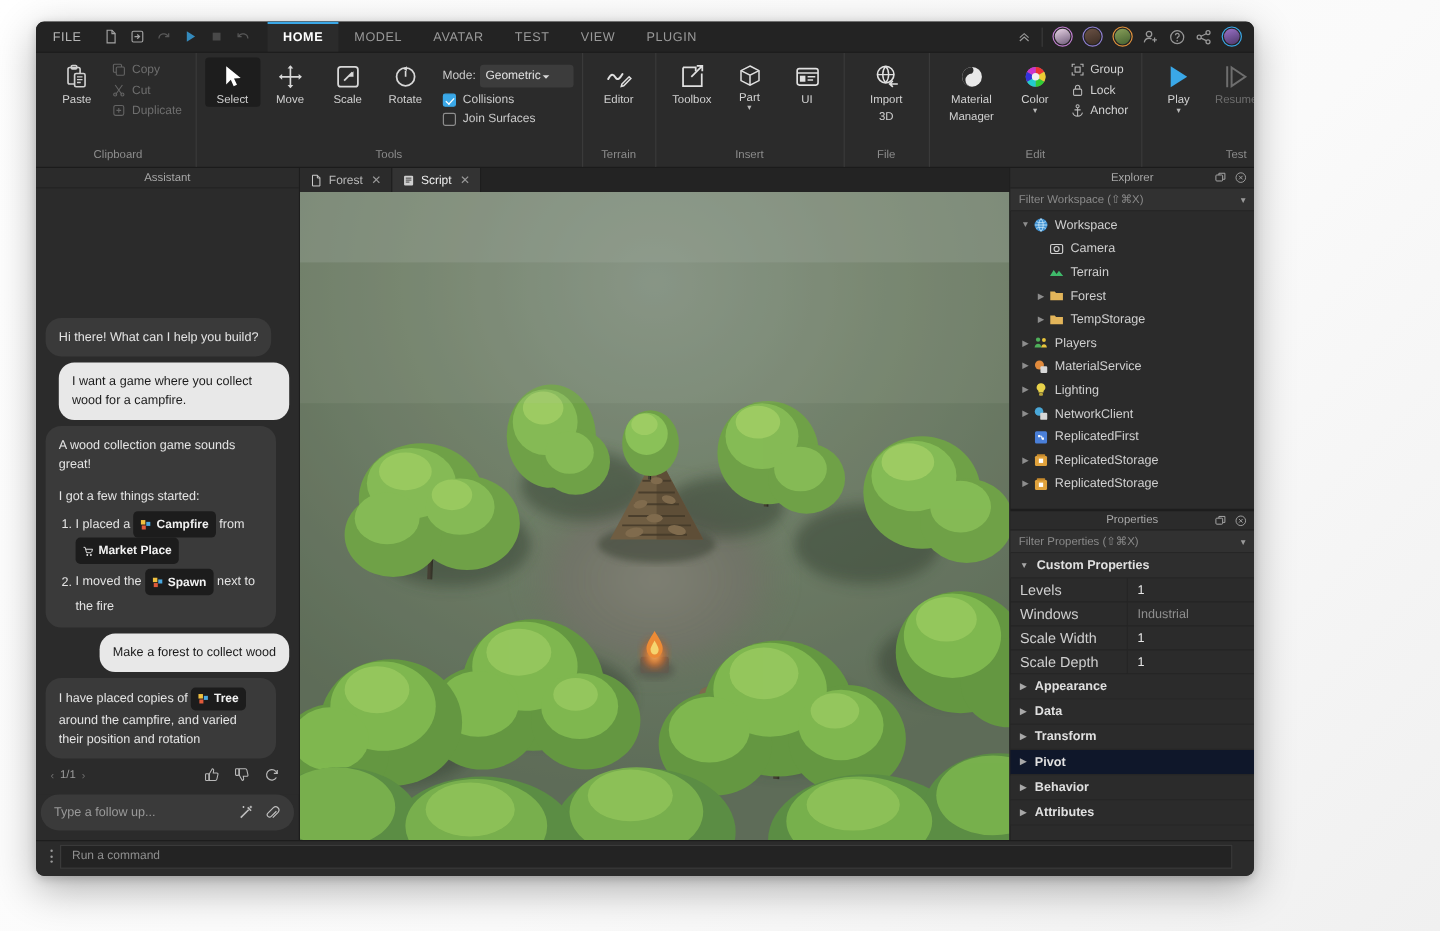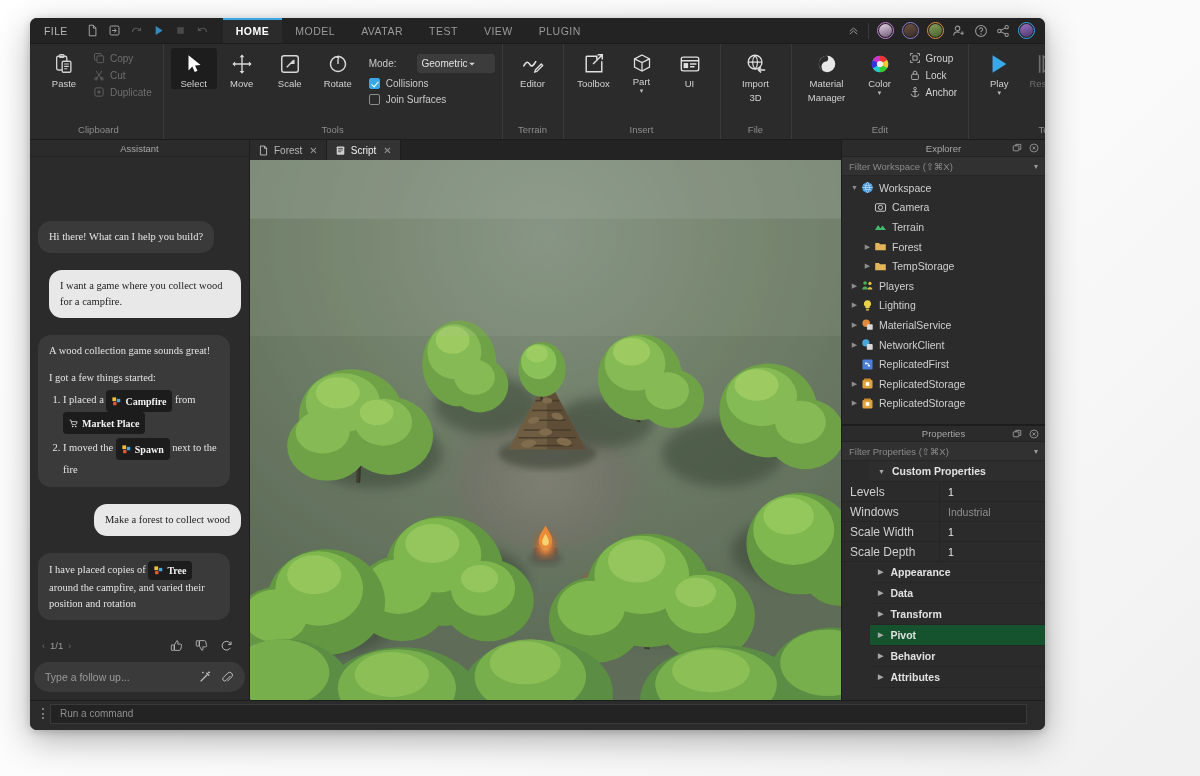--- a/index.html
+++ b/index.html
@@ -93,21 +93,21 @@
   .caret-d { font-size:7px; color:#b9b9b9; margin-top:1px; line-height:6px; }
 
   .smallcol { display:flex; flex-direction:column; padding-top:3px; gap:3px; }
   .smallbtn {
     display:flex; align-items:center; gap:5px;
     font-size:10px; color:#6e6e6e; padding:1px 4px; border-radius:3px; cursor:default;
   }
   .smallbtn.on { color:#d2d2d2; }
   .smallbtn svg { opacity:.85; flex:0 0 auto; }
 
-  .moderow { display:flex; align-items:center; gap:20px; padding-top:6px; }
+  .moderow { display:flex; align-items:center; gap:3px; padding-top:6px; }
   .moderow .mlabel { font-size:10px; color:#c9c9c9; }
   .combo {
     display:flex; align-items:center; justify-content:flex-start;
     background:#3c3c3c; border-radius:3px; height:19px; width:78px;
     padding:0 5px; font-size:10px; color:#e2e2e2;
   }
   .combo .cv { font-size:10px; }
   .cbrow { display:flex; align-items:center; gap:6px; padding-top:5px; font-size:10px; color:#c9c9c9; }
   .cbox { width:11px; height:11px; border-radius:2px; border:1.3px solid #8d8d8d; }
   .cbox.checked { background:#3aa8e8; border-color:#3aa8e8; position:relative; }
@@ -123,21 +123,21 @@
   .assistant { width:220px; display:flex; flex-direction:column; background:#2b2b2b; border-right:1px solid #1d1d1d; }
   .panel-title {
     height:17px; flex:0 0 17px; background:#2b2b2b;
     display:flex; align-items:center; justify-content:center;
     font-size:9.5px; color:#a8a8a8; border-bottom:1px solid #232323;
     position:relative;
   }
   .panel-title .pt-actions { position:absolute; right:6px; display:flex; gap:7px; align-items:center; }
   .chat { flex:1; display:flex; flex-direction:column; justify-content:flex-end;
           padding:0 8px 4px 8px; background:#2b2b2b; overflow:hidden; }
-  .bubble { border-radius:13px; padding:8px 11px; font-size:10.5px; line-height:16px; margin-bottom:17px; max-width:192px;font-family:Liberation Serif, serif; }
+  .bubble { border-radius:13px; padding:8px 11px; font-size:10.5px; line-height:16px; margin-bottom:5px; max-width:192px; }
   .bubble.bot { background:#3a3a3a; color:#e4e4e4; align-self:flex-start; }
   .bubble.user { background:#e8e8e8; color:#1b1b1b; align-self:flex-end; }
   .bubble p { margin:0; }
   .bubble p + p { margin-top:11px; }
   .bubble ol { margin:2px 0 0 14px; padding:0; }
   .bubble li { margin-top:4px; line-height:19px; }
   .pill {
     display:inline-flex; align-items:center; gap:4px;
     background:#1c1c1c; color:#f2f2f2; border-radius:4px;
     padding:1.5px 6px; font-size:10px; font-weight:bold; white-space:nowrap;
@@ -177,21 +177,20 @@
   .filterbar .fcaret { margin-left:auto; font-size:8px; color:#9a9a9a; }
   .tree { flex:1; overflow:hidden; padding-top:2px; }
   .trow { display:flex; align-items:center; height:19.6px; font-size:10.5px; color:#cfcfcf; padding-right:22px; }
   .twist { width:13px; text-align:center; font-size:7px; color:#8d8d8d; flex:0 0 13px; }
   .ticon { width:13px; height:13px; margin-right:5px; flex:0 0 13px; display:block; }
   .props { flex:0 0 276px; display:flex; flex-direction:column; border-top:1px solid #1d1d1d; }
   .pgroup-hdr {
     height:21px; display:flex; align-items:center; gap:7px; padding-left:8px;
     font-size:10.5px; color:#e0e0e0; font-weight:bold; background:#2e2e2e;
     border-bottom:1px solid #262626;
-    margin-left:28px;
   }
   .pgroup-hdr .tw { font-size:7px; color:#a8a8a8; }
   .prow { height:20px; display:flex; align-items:stretch; border-bottom:1px solid #252525; }
   .prow .k { width:98px; flex:0 0 98px; display:flex; align-items:center; padding-left:8px;
              font-size:12px; color:#cfcfcf; border-right:1px solid #252525; }
   .prow .v { flex:1; display:flex; align-items:center; padding-left:8px; font-size:10.5px; color:#e6e6e6; }
   .prow .v.muted { color:#8f8f8f; }
 
   
   .cmdbar {
@@ -967,32 +966,32 @@
                 <circle cx="5" cy="5" r="2.2" fill="#4fb05a"></circle>
                 <circle cx="11" cy="5.4" r="2" fill="#e8c43c"></circle>
                 <path d="M1.4 13c.3-2.4 1.7-3.8 3.6-3.8S8.3 10.6 8.6 13z" fill="#4fb05a"></path>
                 <path d="M8.2 13c.3-2.1 1.4-3.3 2.9-3.3s2.6 1.2 2.9 3.3z" fill="#e8c43c"></path>
               </svg>
           <span>Players</span>
         </div>
         <div class="trow" style="padding-left:6px">
           <span class="twist">▶</span>
           <svg class="ticon" viewBox="0 0 16 16">
-                <path d="M8 1.6a4.4 4.4 0 0 0-2.6 8v1.6h5.2V9.6A4.4 4.4 0 0 0 8 1.6z" fill="#e8d24a"></path>
-                <rect x="6" y="11.8" width="4" height="2.6" rx="1" fill="#b9a43a"></rect>
-              </svg>
-          <span>Lighting</span>
+                <circle cx="6.4" cy="6.4" r="4.6" fill="#e08a3c"></circle>
+                <rect x="7.4" y="7.6" width="7" height="7" rx="1.2" fill="#d8d8d8"></rect>
+              </svg>
+          <span>MaterialService</span>
         </div>
         <div class="trow" style="padding-left:6px">
           <span class="twist">▶</span>
           <svg class="ticon" viewBox="0 0 16 16">
-                <circle cx="6.4" cy="6.4" r="4.6" fill="#e08a3c"></circle>
-                <rect x="7.4" y="7.6" width="7" height="7" rx="1.2" fill="#d8d8d8"></rect>
-              </svg>
-          <span>MaterialService</span>
+                <path d="M8 1.6a4.4 4.4 0 0 0-2.6 8v1.6h5.2V9.6A4.4 4.4 0 0 0 8 1.6z" fill="#e8d24a"></path>
+                <rect x="6" y="11.8" width="4" height="2.6" rx="1" fill="#b9a43a"></rect>
+              </svg>
+          <span>Lighting</span>
         </div>
         <div class="trow" style="padding-left:6px">
           <span class="twist">▶</span>
           <svg class="ticon" viewBox="0 0 16 16">
                 <circle cx="6" cy="6" r="4.4" fill="#4aa8d8"></circle>
                 <rect x="7.2" y="7.4" width="7.2" height="7.2" rx="1.2" fill="#d8d8d8"></rect>
               </svg>
           <span>NetworkClient</span>
         </div>
         <div class="trow" style="padding-left:19px">
@@ -1069,21 +1068,21 @@
               <span>Appearance</span>
             </div>
         <div class="pgroup-hdr" style="background:#2b2b2b">
               <span class="tw">▶</span>
               <span>Data</span>
             </div>
         <div class="pgroup-hdr" style="background:#2b2b2b">
               <span class="tw">▶</span>
               <span>Transform</span>
             </div>
-        <div class="pgroup-hdr" style="background:#14532d">
+        <div class="pgroup-hdr" style="background:#0f172a">
               <span class="tw">▶</span>
               <span>Pivot</span>
             </div>
         <div class="pgroup-hdr" style="background:#2b2b2b">
               <span class="tw">▶</span>
               <span>Behavior</span>
             </div>
         <div class="pgroup-hdr" style="background:#2b2b2b">
               <span class="tw">▶</span>
               <span>Attributes</span>

